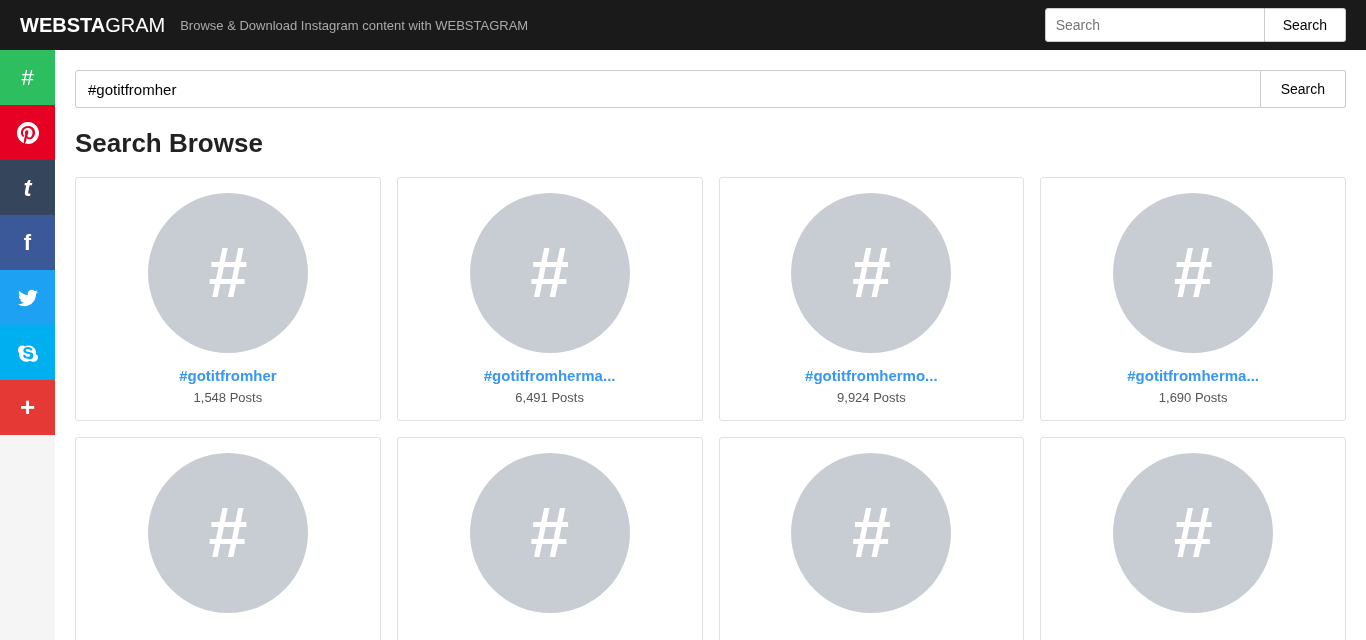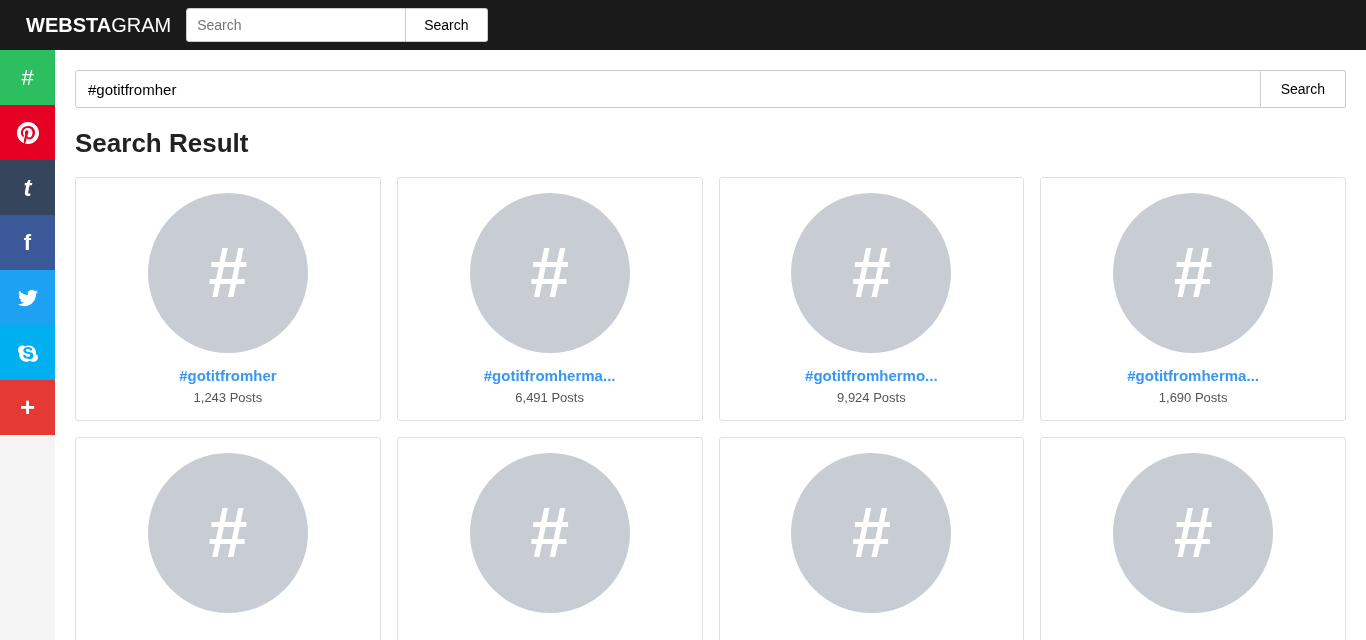--- a/index.html
+++ b/index.html
@@ -4,21 +4,21 @@
   <style>
     * { margin: 0; padding: 0; box-sizing: border-box; }
     body { font-family: Arial, sans-serif; background: #f5f5f5; min-height: 640px; overflow-x: hidden; }
 
     
     .header {
       background: #1a1a1a;
       height: 50px;
       display: flex;
       align-items: center;
-      padding: 0 26px;
+      padding: 0 20px;
       position: fixed;
       top: 0; left: 0; right: 0;
       z-index: 100;
     }
     .header-logo {
       color: white;
       font-size: 20px;
       font-weight: bold;
       margin-right: 15px;
       white-space: nowrap;
@@ -175,20 +175,21 @@
     ::-webkit-scrollbar-track { background: #f1f1f1; }
     ::-webkit-scrollbar-thumb { background: #ccc; }
   </style>
 </head>
 <body>
 
 <header class="header">
   <div class="header-logo">
     <strong>WEBSTA</strong><span>GRAM</span>
   </div>
+  <span class="header-tagline">Browse &amp; Download Instagram content with WEBSTAGRAM</span>
   <input class="header-search-input" type="text" placeholder="Search" style="">
   <button class="header-search-btn">Search</button>
 </header>
 
 <aside class="sidebar">
   <button class="sidebar-btn hashtag">#</button>
   <button class="sidebar-btn pinterest">
     <svg width="22" height="22" viewBox="0 0 24 24" fill="white">
         <path d="M12 0C5.373 0 0 5.373 0 12c0 5.084 3.163 9.426 7.627 11.174-.105-.949-.2-2.405.042-3.441.218-.937 1.407-5.965 1.407-5.965s-.359-.719-.359-1.782c0-1.668.967-2.914 2.171-2.914 1.023 0 1.518.769 1.518 1.69 0 1.029-.655 2.568-.994 3.995-.283 1.194.599 2.169 1.777 2.169 2.133 0 3.772-2.249 3.772-5.495 0-2.873-2.064-4.882-5.012-4.882-3.414 0-5.418 2.561-5.418 5.207 0 1.031.397 2.138.893 2.738a.36.36 0 0 1 .083.345l-.333 1.36c-.053.22-.174.267-.402.161-1.499-.698-2.436-2.889-2.436-4.649 0-3.785 2.75-7.262 7.929-7.262 4.163 0 7.398 2.967 7.398 6.931 0 4.136-2.607 7.464-6.227 7.464-1.216 0-2.359-.632-2.75-1.378l-.748 2.853c-.271 1.043-1.002 2.35-1.492 3.146C9.57 23.812 10.763 24 12 24c6.627 0 12-5.373 12-12S18.627 0 12 0z"></path>
       </svg>
@@ -208,30 +209,30 @@
   <button class="sidebar-btn plus" style="font-size:26px;font-weight:bold;">+</button>
 </aside>
 
 <main class="main">
 
   <div class="sub-search-bar">
     <input class="sub-search-input" type="text" value="#gotitfromher" style="">
     <button class="sub-search-btn">Search</button>
   </div>
 
-  <h1 class="result-title">Search Result</h1>
+  <h1 class="result-title">Search Browse</h1>
 
   <div class="grid">
 
     <div class="card">
       <div class="card-circle">
         <span class="hash-icon">#</span>
       </div>
       <div class="card-name">#gotitfromher</div>
-      <div class="card-posts">1,243 Posts</div>
+      <div class="card-posts">1,548 Posts</div>
     </div>
 
     <div class="card">
       <div class="card-circle">
         <span class="hash-icon">#</span>
       </div>
       <div class="card-name">#gotitfromherma...</div>
       <div class="card-posts">6,491 Posts</div>
     </div>
 

